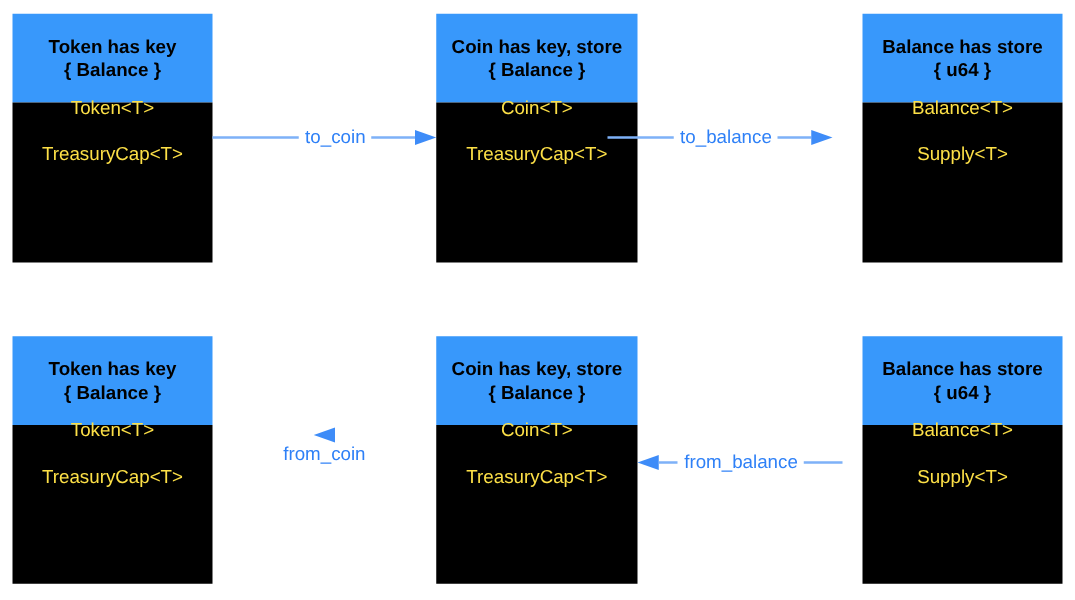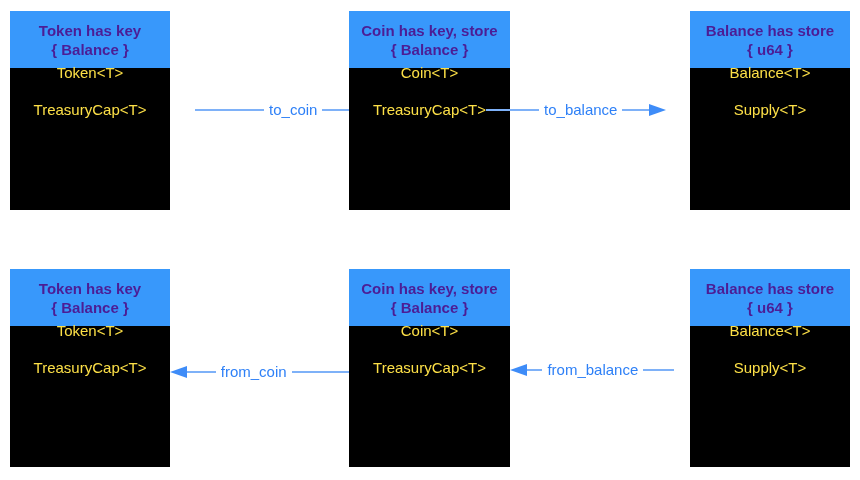--- a/index.html
+++ b/index.html
@@ -10,23 +10,23 @@
     background: #ffffff;
     font-family: "Liberation Sans", "DejaVu Sans", sans-serif;
     overflow: hidden;
   }
   .box {
     position: absolute;
     display: flex;
     flex-direction: column;
   }
   .box-header {
-    height: 57px;
+    height: 71px;
     background: #3898FB;
-    color: #4c1d95;
+    color: #000000;
     font-size: 15px;
     font-weight: 600;
     line-height: 19px;
     display: flex;
     flex-direction: column;
     align-items: center;
     justify-content: center;
     text-align: center;
   }
   .box-body {
@@ -90,21 +90,21 @@
       <div>{ Balance }</div>
     </div>
     <div class="box-body">
       <div class="items-wrap">
         <div>Token&lt;T&gt;</div>
         <div>TreasuryCap&lt;T&gt;</div>
       </div>
     </div>
   </div>
 
-  <div class="arrow" style="left:170px; top:98px; width:179px;padding-left:25px;">
+  <div class="arrow" style="left:170px; top:98px; width:179px;">
     <span class="seg far"></span>
     <span class="arrow-label">to_coin</span>
     <span class="seg near"></span>
     <span class="head right"></span>
   </div>
 
   <div class="box" style="left:349px; top:11px; width:161px; height:199px;">
     <div class="box-header">
       <div>Coin has key, store</div>
       <div>{ Balance }</div>
@@ -143,21 +143,21 @@
       <div>{ Balance }</div>
     </div>
     <div class="box-body">
       <div class="items-wrap">
         <div>Token&lt;T&gt;</div>
         <div>TreasuryCap&lt;T&gt;</div>
       </div>
     </div>
   </div>
 
-  <div class="arrow" style="left:170px; top:360px; width:179px;">
+  <div class="arrow" style="left:170px; top:342px; width:179px;flex-direction:column;">
     <span class="head left"></span>
     <span class="seg near"></span>
     <span class="arrow-label">from_coin</span>
     <span class="seg far"></span>
   </div>
 
   <div class="box" style="left:349px; top:269px; width:161px; height:198px;">
     <div class="box-header">
       <div>Coin has key, store</div>
       <div>{ Balance }</div>

